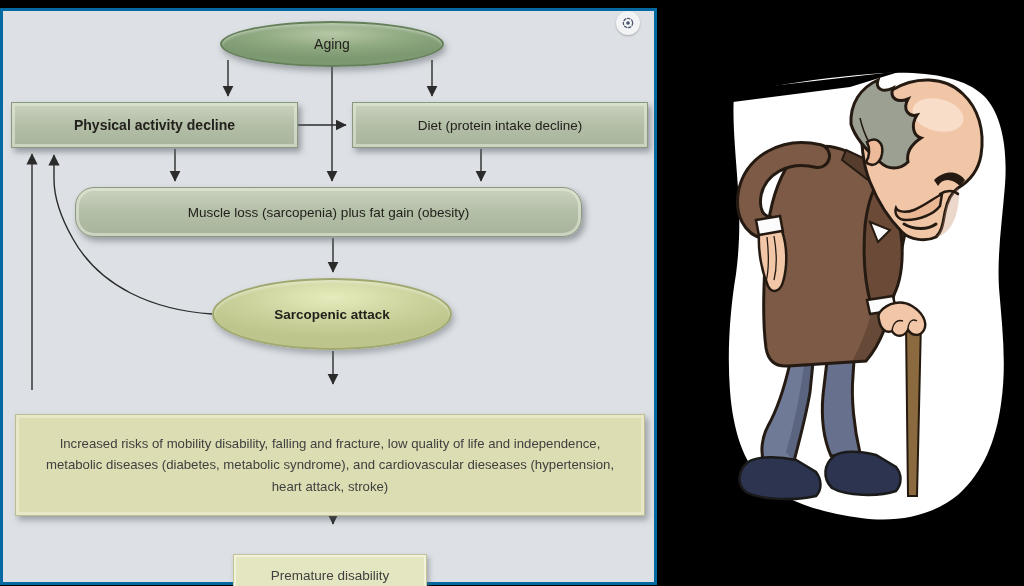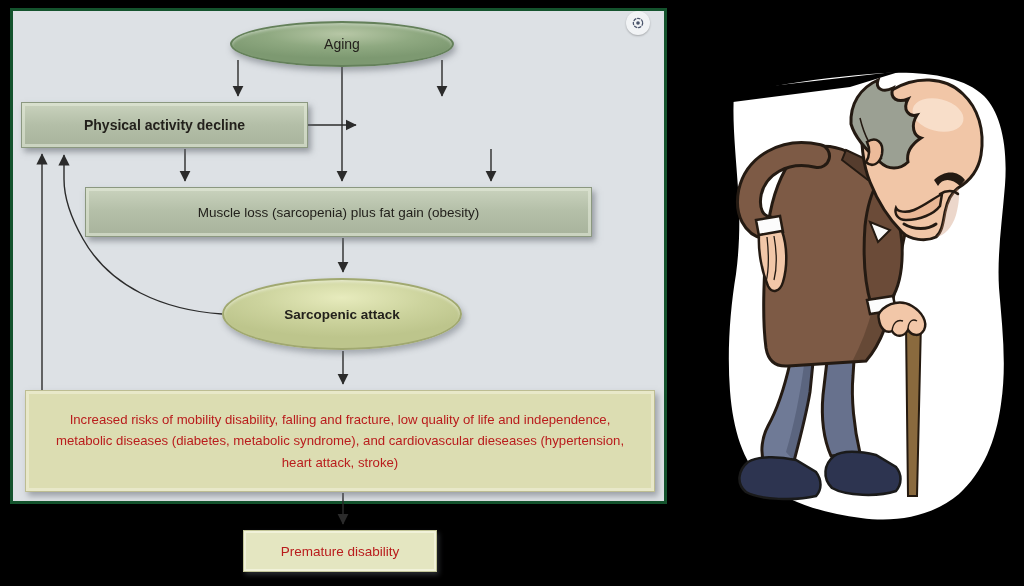--- a/index.html
+++ b/index.html
@@ -1,38 +1,38 @@
 <!DOCTYPE html>
 <html><head>
 <meta charset="utf-8">
 <style>
   html,body{margin:0;padding:0;background:#000;}
   .stage{position:relative;width:1024px;height:586px;background:#000;overflow:hidden;
          font-family:"Liberation Sans",sans-serif;}
   
-  .panel{position:absolute;left:10px;top:8px;width:657px;height:496px;
-         background:#dde1e5;border:3px solid #14532d;box-sizing:border-box;}
+  .panel{position:absolute;left:0;top:8px;width:657px;height:577px;
+         background:#dde1e5;border:3px solid #0369a1;box-sizing:border-box;}
   .arrows{position:absolute;left:0;top:0;width:651px;height:565px;}
   .node{position:absolute;display:flex;align-items:center;justify-content:center;
         text-align:center;color:#23211c;font-size:13.5px;line-height:17px;box-sizing:border-box;}
   .sage{background:linear-gradient(180deg,#cad3be 0%,#b4bfa8 48%,#a8b39c 100%);
         border:1px solid #8b9880;
         box-shadow:inset 0 0 0 3px rgba(226,233,217,.6),3px 4px 6px rgba(92,98,106,.55);}
   .bold{font-weight:bold;}
   .ellipse{border-radius:50%;}
   .aging{background:radial-gradient(ellipse 62% 58% at 50% 26%,#b7c7a6 0%,#8fa981 55%,#7d9971 100%);
          border:2px solid #64805a;
          box-shadow:2px 4px 6px rgba(92,98,106,.5),inset 0 2px 3px rgba(255,255,255,.35);
          font-size:14px;}
   .sarc{background:radial-gradient(ellipse 62% 58% at 50% 26%,#e7ebbd 0%,#ccd39d 58%,#bdc58c 100%);
         border:2px solid #a0a870;
         box-shadow:2px 4px 6px rgba(92,98,106,.45),inset 0 2px 3px rgba(255,255,255,.4);}
   .khaki{background:#dcddb2;border:1px solid #bdbd92;
          box-shadow:inset 0 0 0 3px rgba(240,240,216,.6),3px 4px 6px rgba(92,98,106,.5);
-         color:#b91c1c;}
+         color:#404040;margin-top:24px;}
   .mort{background:#e4e6c1;border:1px solid #c2c598;
         box-shadow:inset 0 0 0 2px rgba(246,247,227,.7),2px 3px 5px rgba(92,98,106,.45);}
   .risks-text{width:600px;font-size:13.2px;line-height:21.5px;}
   .lens-btn{position:absolute;top:0px;right:14px;width:24px;height:24px;border-radius:50%;
             background:#f1f3f5;border:none;padding:0;display:flex;align-items:center;
             justify-content:center;cursor:pointer;box-shadow:0 1px 2px rgba(0,0,0,.25);}
   
   .illustration{position:absolute;left:700px;top:60px;width:324px;height:470px;}
 </style>
 </head>
@@ -64,22 +64,25 @@
     </svg>
 
     <div class="node ellipse aging" style="left:217px;top:10px;width:224px;height:46px;">
       <span>Aging</span>
     </div>
 
     <div class="node sage bold" style="left:8px;top:91px;width:287px;height:46px;font-size:14px;">
       <span>Physical activity decline</span>
     </div>
 
+    <div class="node sage" style="left:349px;top:91px;width:296px;height:46px;">
+      <span>Diet (protein intake decline)</span>
+    </div>
 
-    <div class="node sage" style="left:72px;top:176px;width:507px;height:50px;">
+    <div class="node sage" style="left:72px;top:176px;width:507px;height:50px;border-radius:19px;">
       <span>Muscle loss (sarcopenia) plus fat gain (obesity)</span>
     </div>
 
     <div class="node ellipse sarc bold" style="left:209px;top:267px;width:240px;height:72px;">
       <span>Sarcopenic attack</span>
     </div>
 
     <div class="node khaki" style="left:12px;top:379px;width:630px;height:102px;">
       <span class="risks-text">Increased risks of mobility disability, falling and fracture, low quality of life and independence, metabolic diseases (diabetes, metabolic syndrome), and cardiovascular dieseases (hypertension, heart attack, stroke)</span>
     </div>

